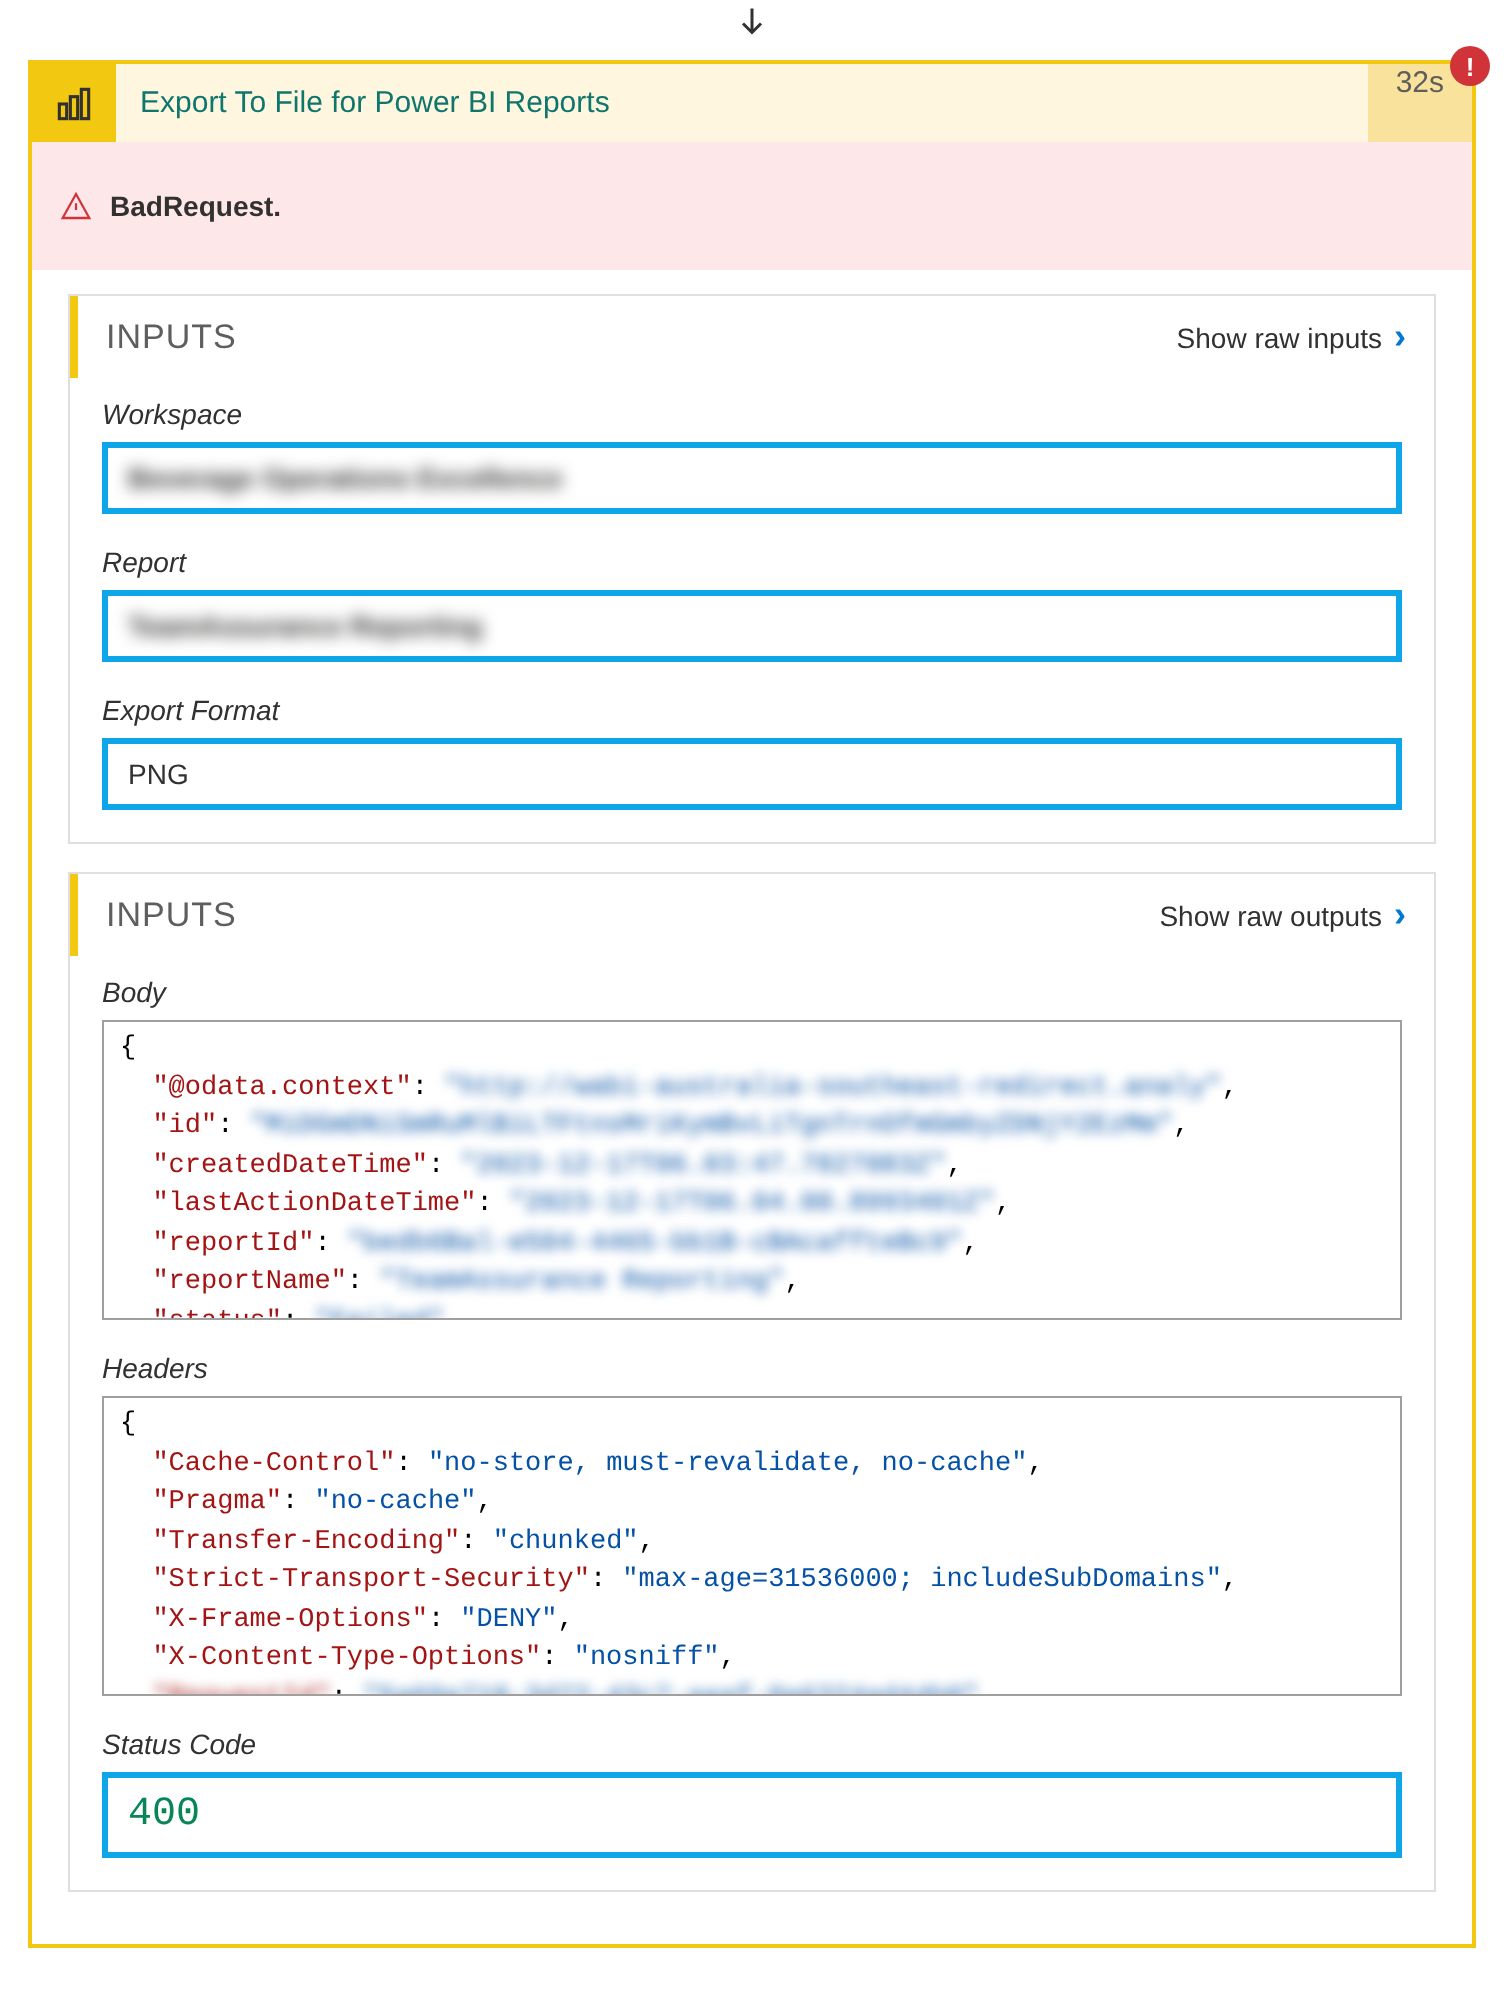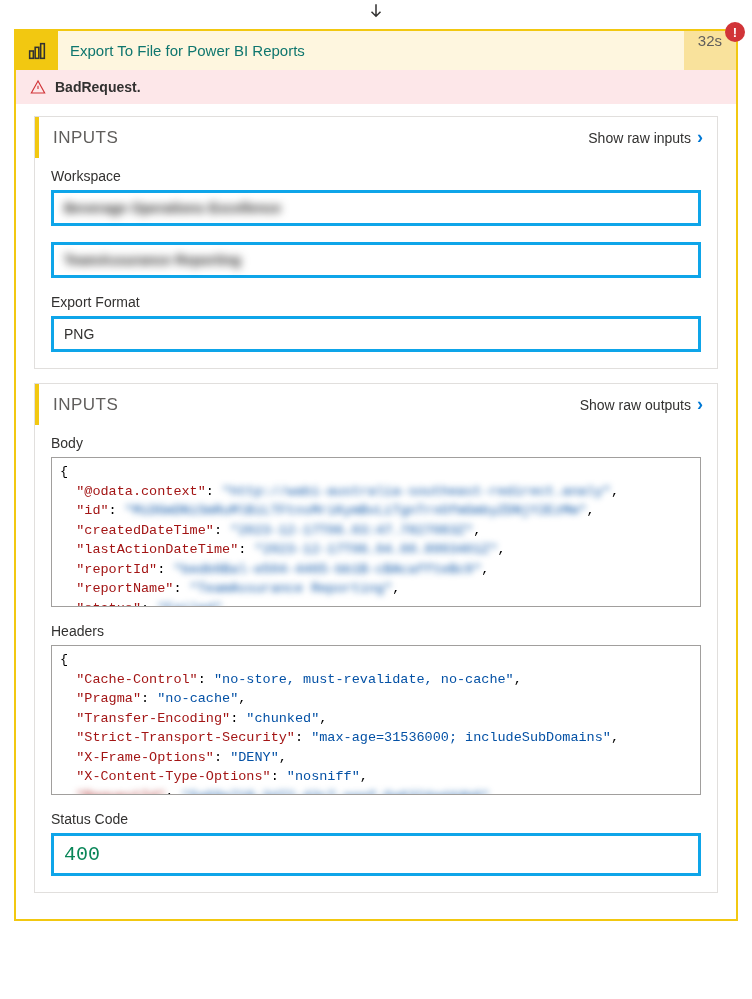--- a/index.html
+++ b/index.html
@@ -54,21 +54,21 @@
     color: #0f766e;
   }
   .hdr-time {
     background: #F9E29C;
     padding: 1px 14px;
     font-size: 15px;
     color: #605e5c;
   }
   .err-bar {
     background: #FDE7E9;
-    padding: 9px 14px;
+    padding: 24px 14px;
     display: flex;
     align-items: flex-end;
     gap: 9px;
     font-size: 14px;
   }
   .err-bar svg { width: 16px; height: 16px; }
   .err-text { font-weight: 600; color: #323130; }
   .section-wrap { padding: 12px 18px; }
   .section {
     border: 1px solid #e1dfdd;
@@ -101,20 +101,21 @@
     font-size: 18px;
     font-weight: bold;
   }
   .section-body { padding: 10px 16px 16px; }
   .field { margin-bottom: 16px; }
   .field:last-child { margin-bottom: 0; }
   .field-label {
     font-size: 14px;
     color: #323130;
     margin-bottom: 6px;
+    font-style: italic;
   }
   .field-box {
     border: 3px solid #0ea5e9;
     padding: 7px 10px;
     font-size: 14px;
     background: #fff;
     min-height: 32px;
     display: flex;
     align-items: flex-end;
   }
@@ -191,20 +192,21 @@
         </span>
       </div>
       <div class="section-body">
         <div class="field">
           <div class="field-label">Workspace</div>
           <div class="field-box">
               <span class="blurred">Beverage Operations Excellence</span>
             </div>
         </div>
         <div class="field">
+          <div class="field-label">Report</div>
           <div class="field-box">
               <span class="blurred">TeamAssurance Reporting</span>
             </div>
         </div>
         <div class="field">
           <div class="field-label">Export Format</div>
           <div class="field-box">
               <span>PNG</span>
             </div>
         </div>

